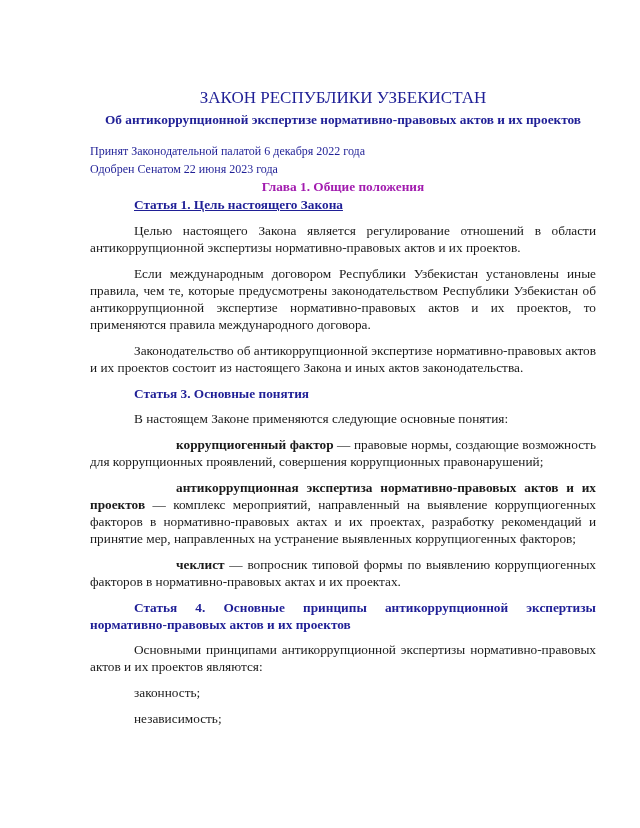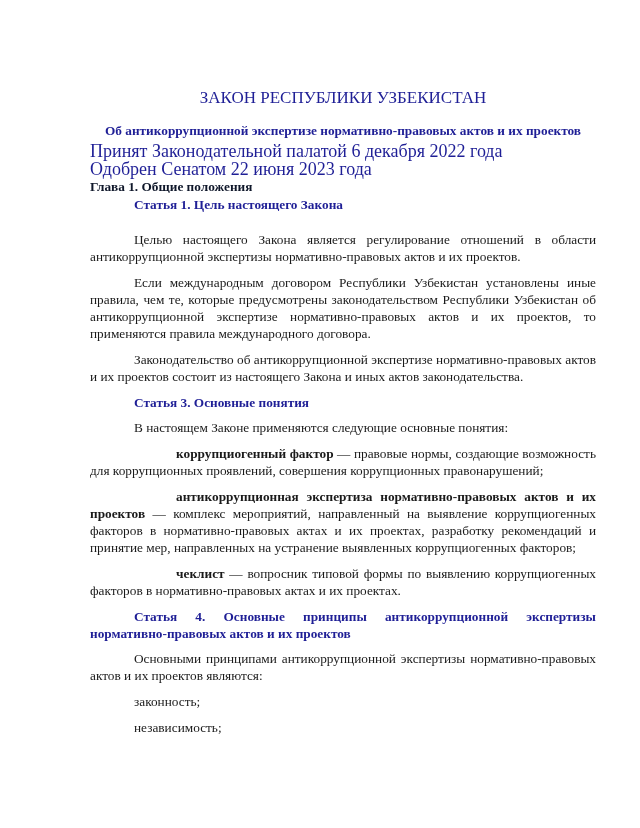--- a/index.html
+++ b/index.html
@@ -5,26 +5,26 @@
     html, body { margin: 0; padding: 0; background: #ffffff; }
     body { width: 640px; height: 828px; overflow: hidden; position: relative; }
     .page {
       position: absolute; left: 90px; top: 0; width: 506px;
       font-family: "Liberation Serif", "DejaVu Serif", serif;
       font-size: 13.3px; color: #1a1a1a; line-height: 17px;
     }
     .center { text-align: center; }
     .title { position: absolute; top: 89px; left: 0; width: 506px; }
     .title .t1 { color: #1f1f96; font-size: 17px; }
-    .title .t2 { color: #1f1f96; font-weight: bold; font-size: 13.3px; line-height: 17px; margin-top: 16px; font-family: Liberation Serif, serif; }
-    .meta { position: absolute; top: 142px; left: 0; width: 506px; color: #1f1f96; font-size: 18px; line-height: 18px; }
-    .chapter { position: absolute; top: 178px; left: 0; width: 506px; color: #0f172a; font-weight: bold; }
+    .title .t2 { color: #1f1f96; font-weight: bold; font-size: 13.3px; line-height: 17px; margin-top: 5px; font-family: Liberation Serif, serif; }
+    .meta { position: absolute; top: 142px; left: 0; width: 506px; color: #1f1f96; font-size: 12px; line-height: 18px; }
+    .chapter { position: absolute; top: 178px; left: 0; width: 506px; color: #a21caf; font-weight: bold; text-align: center; }
     .flow { position: absolute; top: 196px; left: 0; width: 506px; }
     .art { color: #1f1f96; font-weight: bold; text-indent: 44px; text-align: justify; margin: 0 0 8px 0; }
-    .art.first { margin-bottom: 18px; }
+    .art.first { margin-bottom: 9px; text-decoration: underline; }
     p.para { margin: 0 0 9px 0; text-indent: 44px; text-align: justify; }
     p.item { margin: 0 0 9px 0; text-indent: 44px; }
     .term { font-weight: bold; margin-left: 42px; }
   </style>
 </head>
 <body>
 
 <div class="page">
 
   <div class="title center">

